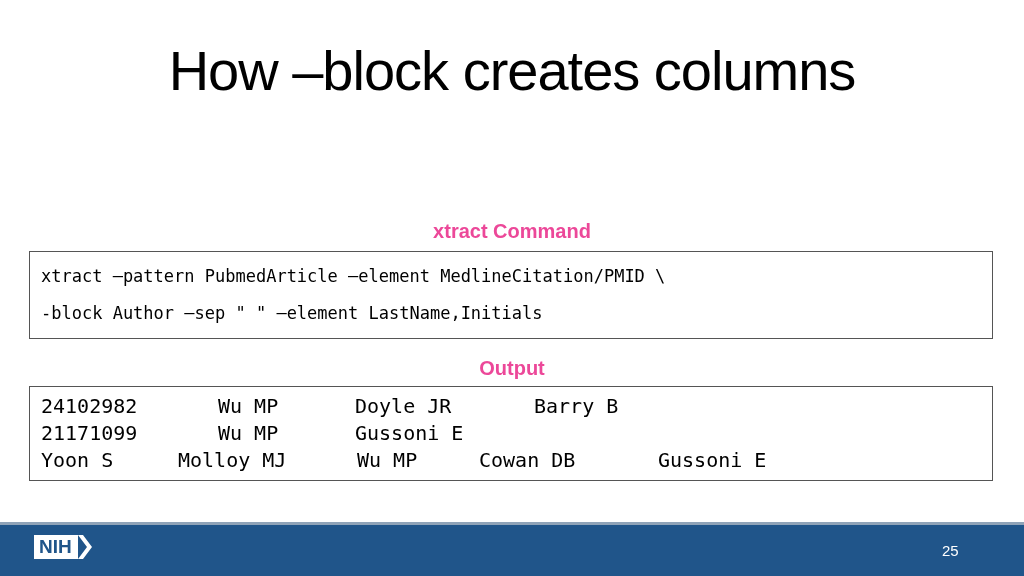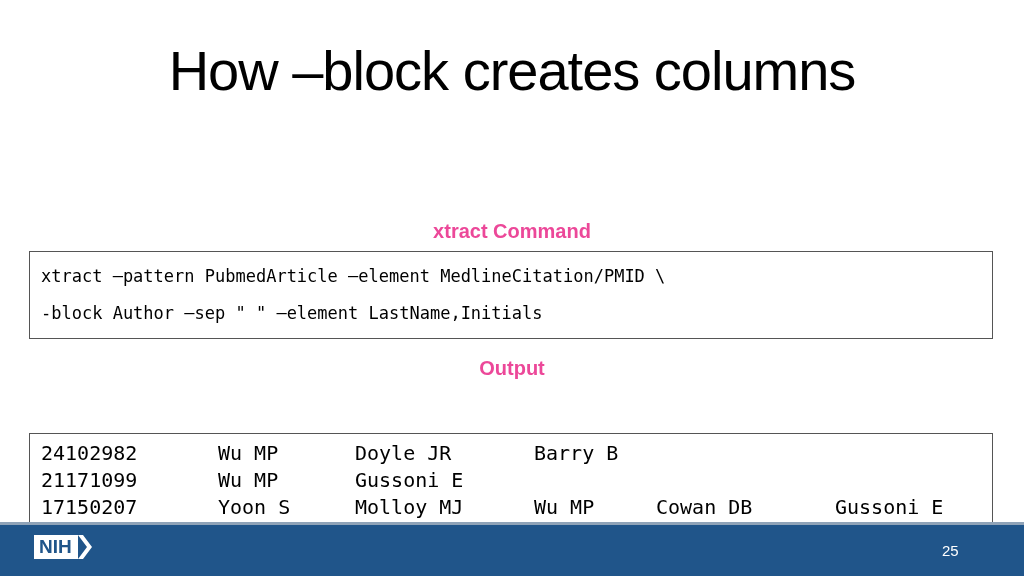--- a/index.html
+++ b/index.html
@@ -16,21 +16,21 @@
       position: absolute; left: 0; right: 0; text-align: center;
       font-weight: bold; font-size: 20px; color: #ec4899;
     }
     .box {
       position: absolute; left: 29px; width: 964px; box-sizing: border-box;
       border: 1.5px solid #555; background: #fff;
       font-family: "DejaVu Sans Mono", monospace; color: #000;
     }
     .cmd-box { top: 251px; height: 88px; padding: 6px 0 0 11px; font-size: 17px; line-height: 37px; }
     .cmd-line { white-space: pre; }
-    .out-box { top: 386px; height: 95px; padding: 6px 0 0 11px; font-size: 20px; line-height: 27px; margin-top: 47px; }
+    .out-box { top: 386px; height: 95px; padding: 6px 0 0 11px; font-size: 20px; line-height: 27px; }
     .out-row { display: flex; white-space: pre; }
     .c0 { width: 177px; }
     .c1 { width: 137px; }
     .c2 { width: 179px; }
     .c3 { width: 122px; }
     .c4 { width: 179px; }
     .c5 { width: 150px; }
     .footer {
       position: absolute; left: 0; top: 522px; width: 1024px; height: 54px;
       background: #20558a; border-top: 3px solid #8fa3b8; box-sizing: border-box;
@@ -75,21 +75,20 @@
   </div>
   <div class="out-row">
     <span class="c0">21171099</span>
     <span class="c1">Wu MP</span>
     <span class="c2">Gussoni E</span>
     <span class="c3"></span>
     <span class="c4"></span>
     <span class="c5"></span>
   </div>
   <div class="out-row">
-    <span class="c0">17150207</span>
     <span class="c1">Yoon S</span>
     <span class="c2">Molloy MJ</span>
     <span class="c3">Wu MP</span>
     <span class="c4">Cowan DB</span>
     <span class="c5">Gussoni E</span>
   </div>
 </div>
 
 <div class="footer">
   <div class="nih-logo">

